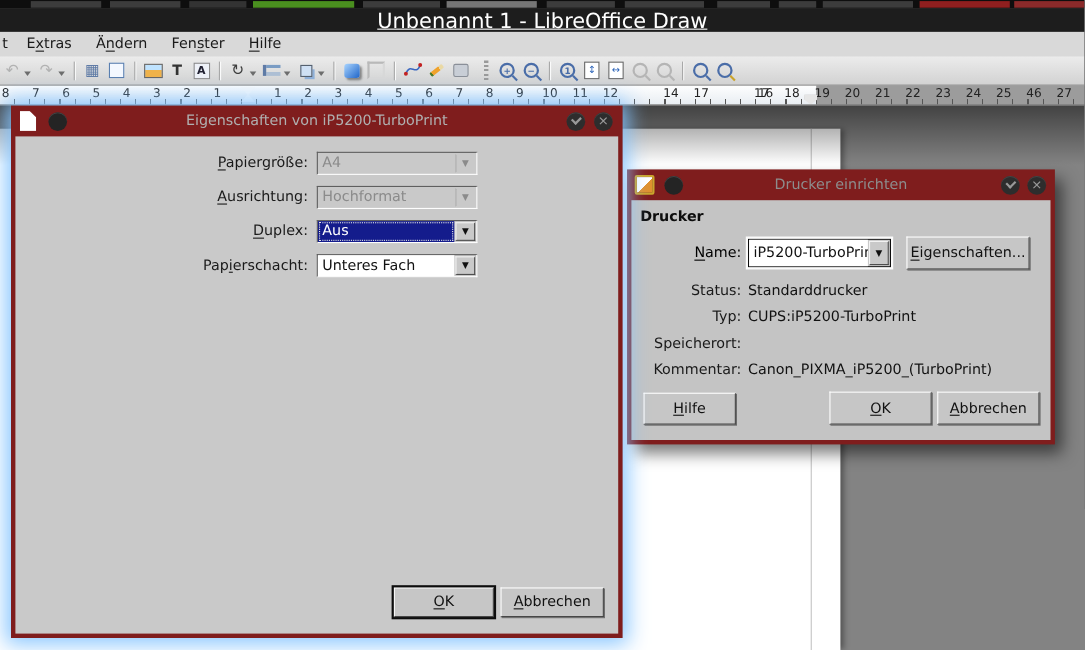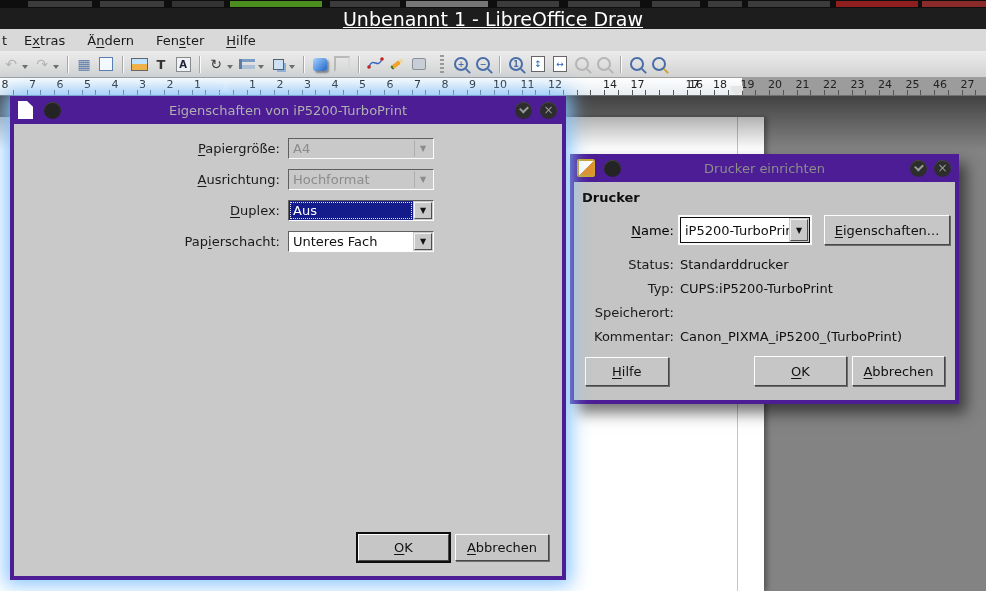--- a/index.html
+++ b/index.html
@@ -66,21 +66,21 @@
   .pentagon{position:absolute;left:731px;bottom:0;width:12px;height:9px;background:#e6e6e6;
             clip-path:polygon(0 0,100% 0,100% 50%,50% 100%,0 50%);filter:drop-shadow(0 0 1px #444);}
   
   .canvas{position:absolute;left:0;top:95px;width:986px;height:496px;background:#838383;z-index:1;}
   .page{position:absolute;left:0;top:22px;width:764px;height:474px;background:#fff;
         box-shadow:3px 0 5px rgba(0,0,0,.35);}
   .margin-line{position:absolute;left:737px;top:22px;height:474px;width:1px;background:#c4c4c4;}
   .canvas-shade{position:absolute;left:0;top:0;width:100%;height:55px;
                 background:linear-gradient(180deg,rgba(0,0,0,.5),rgba(0,0,0,0));pointer-events:none;}
   
-  .dlg{position:absolute;background:#4c1d95;}
+  .dlg{position:absolute;background:#7f1d1d;}
   .dlg-titlebar{position:absolute;left:0;top:0;right:0;height:28px;display:flex;align-items:center;}
   .dlg-title{position:absolute;left:0;right:0;text-align:center;font-size:13px;color:#b0b0b0;}
   .tb-circle{width:17px;height:17px;border-radius:50%;background:#2d2d2d;box-shadow:inset 0 1px 0 #454545;
              display:flex;align-items:center;justify-content:center;flex:none;z-index:2;}
   .chev{width:6px;height:4px;border-left:2px solid #999;border-bottom:2px solid #999;transform:rotate(-45deg) translate(1px,-1px);}
   .xglyph{font-size:12px;color:#9a9a9a;line-height:1;}
   .dlg-body{position:absolute;left:4px;right:4px;top:28px;bottom:4px;}
   .docic{width:15px;height:18px;background:#fff;z-index:2;
          clip-path:polygon(0 0,60% 0,100% 32%,100% 100%,0 100%);}
   .loic{width:14px;height:14px;background:linear-gradient(135deg,#ffffff 0 52%,#e0912f 52%);
@@ -314,21 +314,21 @@
         </span>
     </div>
     <div class="dlg-body" style="background:#c4c4c4;">
       <div class="grp-label">Drucker</div>
       <div class="nrow">
         <span class="nlabel"><u>N</u>ame:</span>
         <div class="combo white focus" style="width:130px;height:26px;">
           <span class="cval">iP5200-TurboPrint</span>
           <span class="carrow">▼</span>
         </div>
-        <div class="btn" style="width:126px;height:30px;margin-left:14px;">
+        <div class="btn" style="width:112px;height:30px;margin-left:14px;">
           <span><u>E</u>igenschaften...</span>
         </div>
       </div>
       <div class="info" id="printer-info-rows">
           <div class="irow">
             <span class="ilabel">Status:</span>
             <span class="ival">Standarddrucker</span>
           </div>
           <div class="irow">
             <span class="ilabel">Typ:</span>

